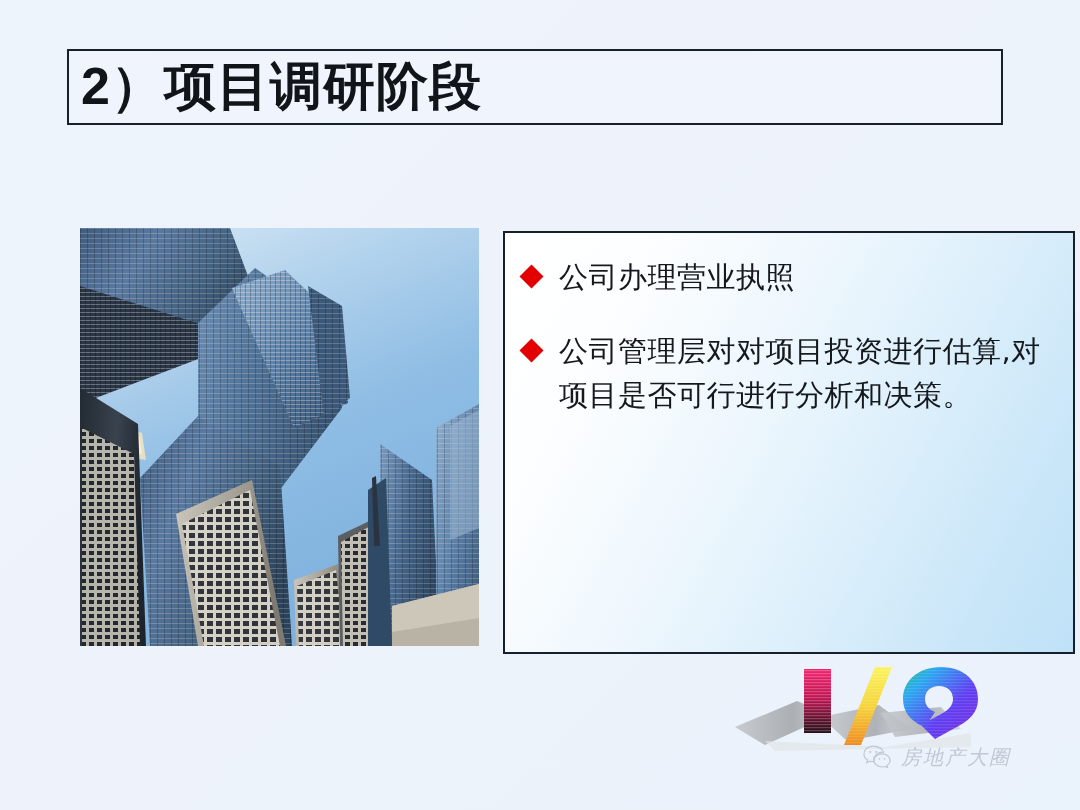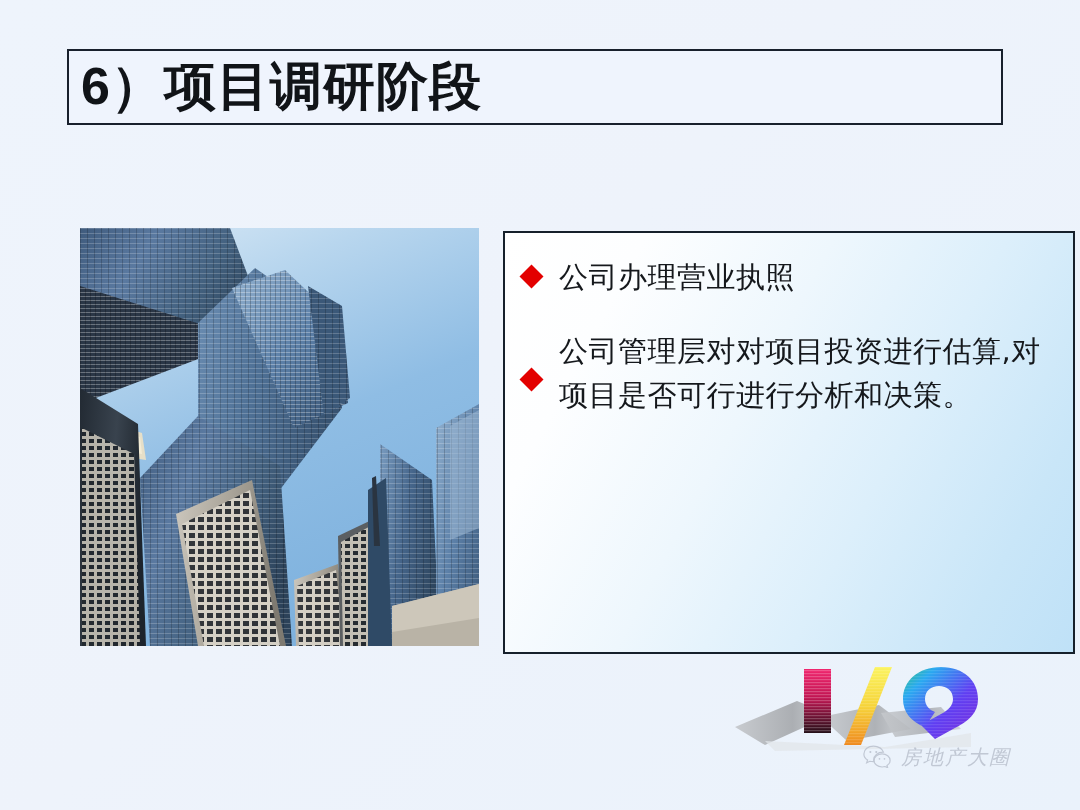--- a/index.html
+++ b/index.html
@@ -78,21 +78,21 @@
   .bullet-list {
     list-style: none;
     margin: 0;
     padding: 0;
   }
   .bullet-row {
     display: flex;
     align-items: flex-start;
     margin-bottom: 30px;
   }
-  .bullet-row:last-child { margin-bottom: 16px; align-items: center; }
+  .bullet-row:last-child { margin-bottom: 16px; }
   .diamond {
     flex: 0 0 auto;
     width: 17px;
     height: 17px;
     background: #e30000;
     transform: rotate(45deg);
     margin-top: 13px;
     margin-right: 19px;
   }
   .bullet-text {
@@ -132,21 +132,21 @@
     font-family: "DejaVu Sans", "Liberation Sans", sans-serif;
     white-space: nowrap;
   }
 </style>
 </head>
 <body>
 
 <div class="slide">
 
   <div class="title-box">
-    <div class="title-text">6）项目调研阶段</div>
+    <div class="title-text">2）项目调研阶段</div>
   </div>
 
   <div class="photo">
     <svg viewBox="0 0 399 418" preserveAspectRatio="none">
       <defs>
         <linearGradient id="sky" x1="0" y1="0" x2="0.4" y2="1">
           <stop offset="0%" stop-color="#dbeaf6"></stop>
           <stop offset="25%" stop-color="#b8d6ee"></stop>
           <stop offset="60%" stop-color="#8fbde4"></stop>
           <stop offset="100%" stop-color="#7fb2de"></stop>

